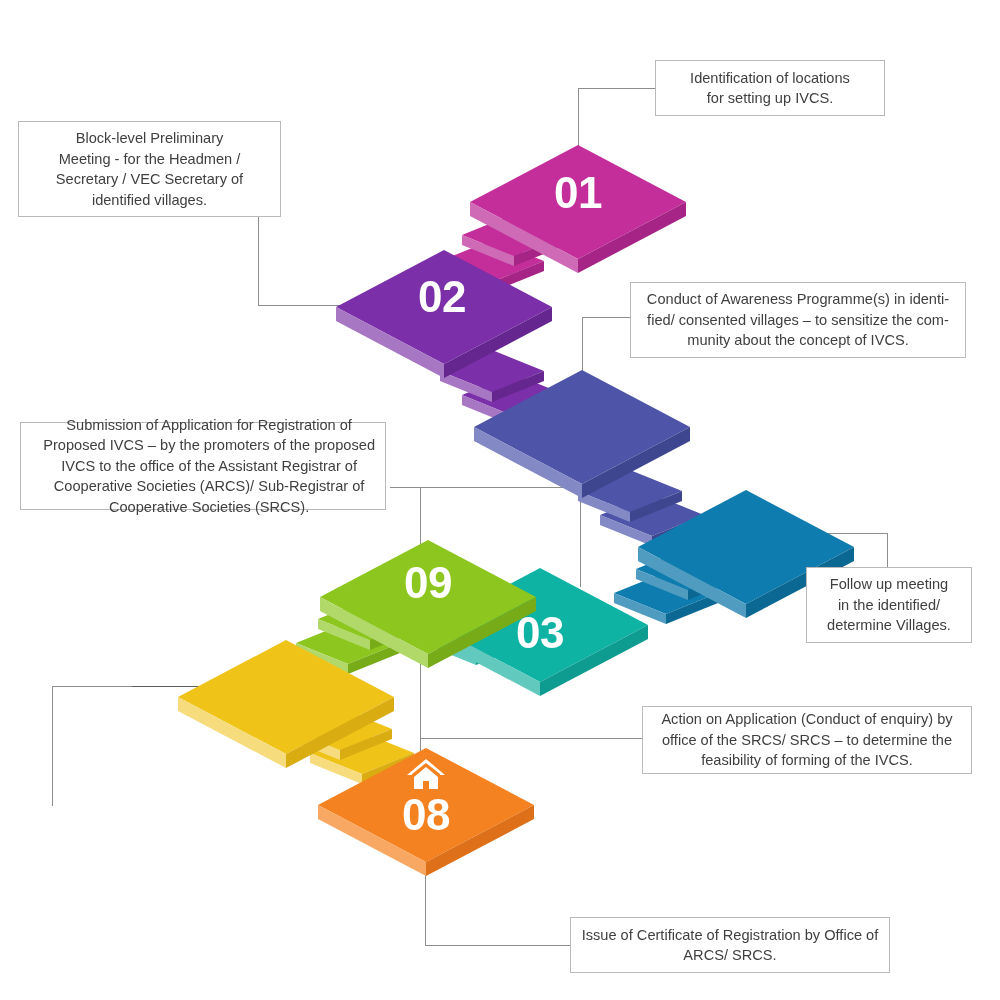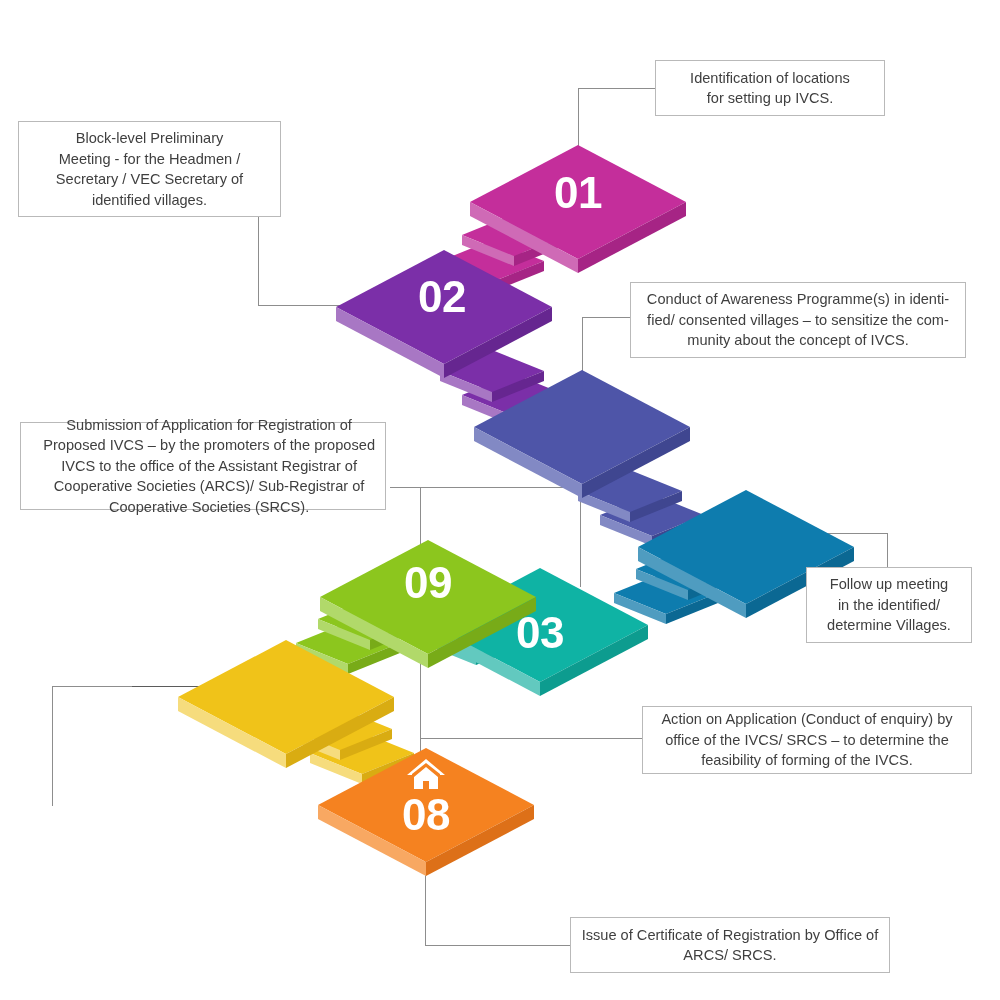--- a/index.html
+++ b/index.html
@@ -289,21 +289,21 @@
   </div>
 
   <div class="callout" style="left:806px; top:567px; width:166px; height:76px; display:flex; align-items:center; justify-content:center;">
     <span style="white-space:pre-line;">Follow up meeting
 in the identified/
 determine Villages.</span>
   </div>
 
   <div class="callout" style="left:642px; top:706px; width:330px; height:68px; display:flex; align-items:center; justify-content:center;">
     <span style="white-space:pre-line;">Action on Application (Conduct of enquiry) by
-office of the IVCS/ SRCS – to determine the
+office of the SRCS/ SRCS – to determine the
 feasibility of forming of the IVCS.</span>
   </div>
 
   <div class="callout" style="left:20px; top:406px; width:366px; height:88px; display:flex; align-items:center; justify-content:flex-end;margin-top:16px;">
     <span style="white-space:pre-line;">Submission of Application for Registration of
 Proposed IVCS – by the promoters of the proposed
 IVCS to the office of the Assistant Registrar of
 Cooperative Societies (ARCS)/ Sub-Registrar of
 Cooperative Societies (SRCS).</span>
   </div>

